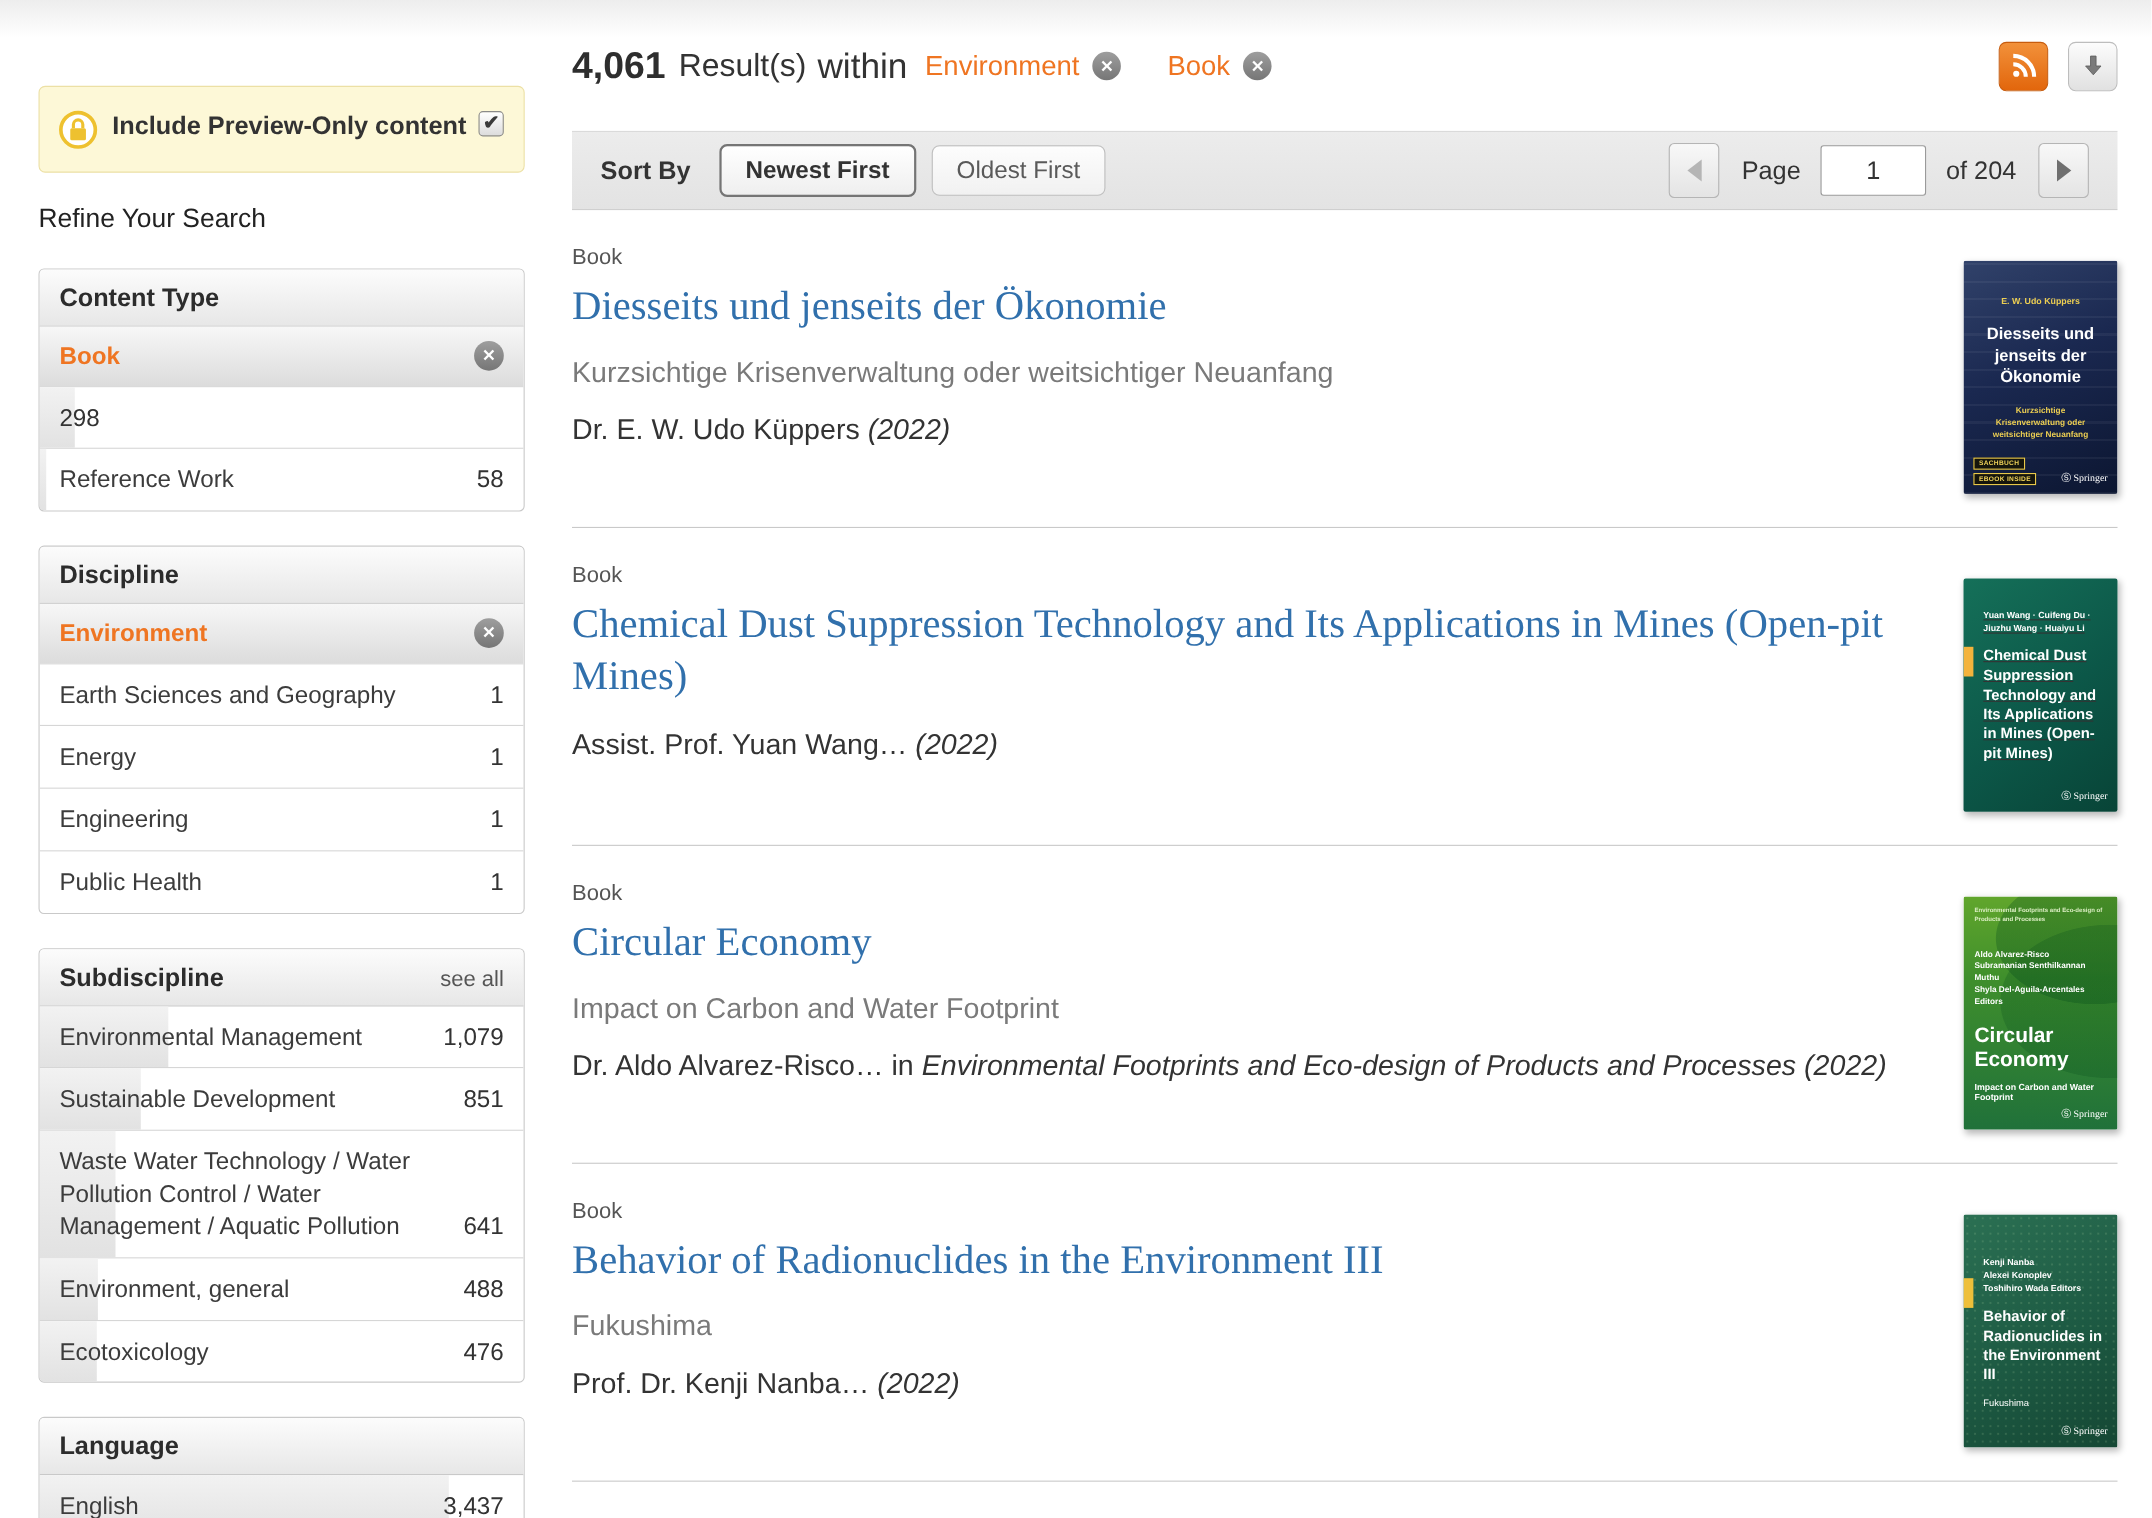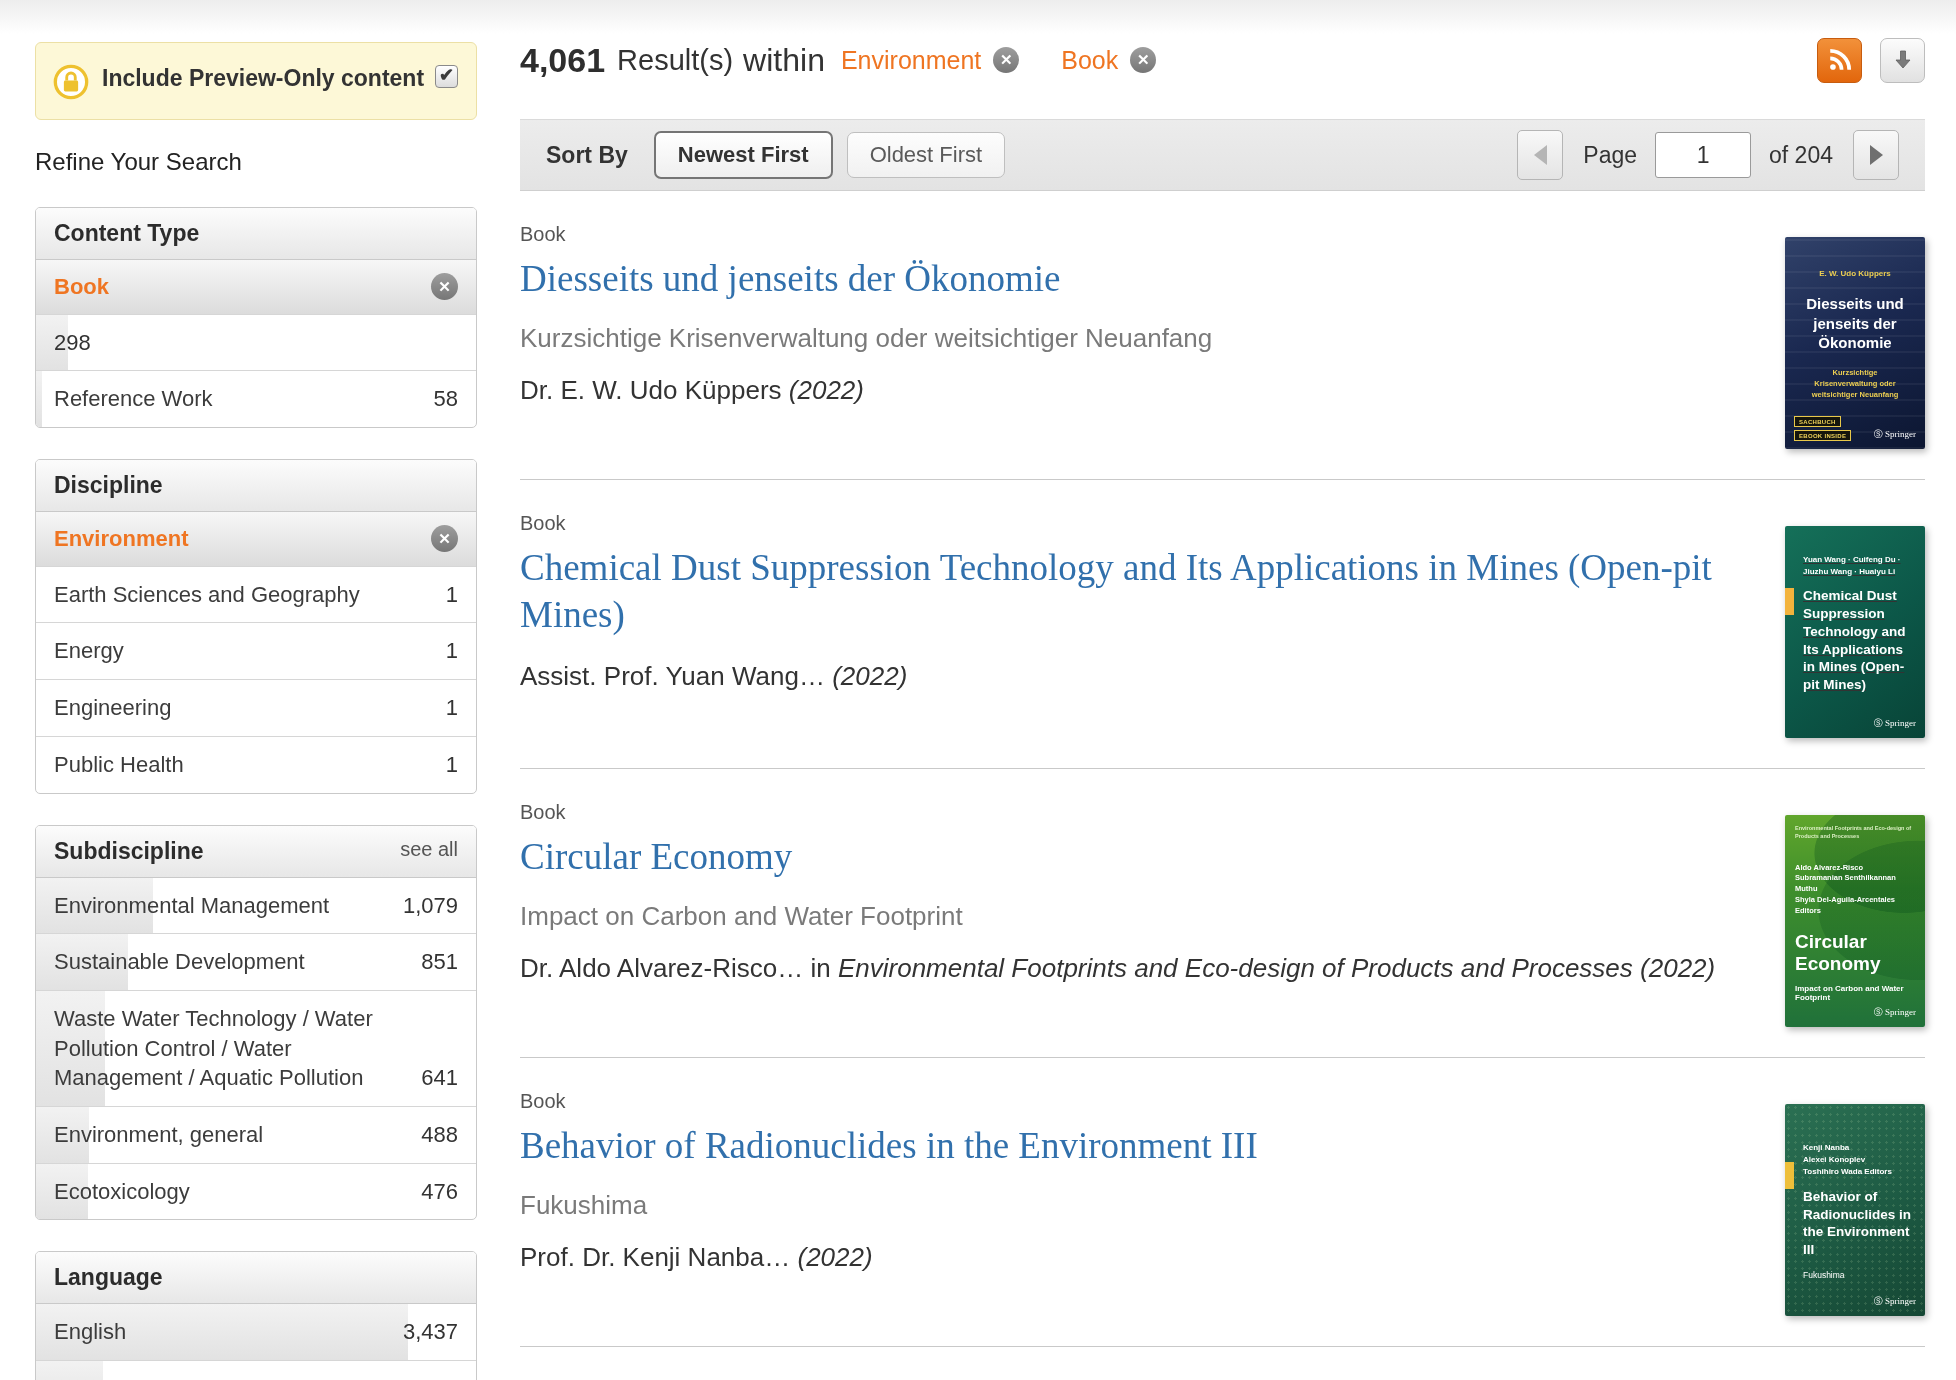--- a/index.html
+++ b/index.html
@@ -14,42 +14,42 @@
   .top-fade {
     position:absolute; top:0; left:0; right:0; height:34px;
     background:linear-gradient(#ededed, #ffffff);
   }
 
   
   .sidebar { position:absolute; left:35px; top:42px; width:442px; }
 
   .preview-box {
     background:#fdf8d7; border:1px solid #ece0a5; border-radius:6px;
-    padding:16px 18px 14px 16px; display:flex; align-items:flex-start;
+    padding:16px 18px 14px 16px; display:flex; align-items:flex-start;margin-top:36px;
   }
   .lock-wrap { width:42px; flex-shrink:0; margin-top:4px; }
   .preview-label { flex:1; font-size:23px; font-weight:bold; color:#333; line-height:1.72; padding-left:8px; }
   .preview-checkbox {
     appearance:none; -webkit-appearance:none;
     width:23px; height:23px; border:1px solid #8a8a8a; border-radius:4px;
     background:linear-gradient(#ffffff,#dcdcdc);
     margin-top:6px; margin-left:8px; cursor:pointer; position:relative; flex-shrink:0;
   }
   .preview-checkbox:checked::after {
     content:"✔"; position:absolute; left:3px; top:-2px; font-size:18px; font-weight:bold; color:#3a3a3a;
   }
 
   .refine-heading { margin-top:28px; font-size:24px; font-weight:normal; color:#222; }
 
   .facet {
     border:1px solid #c9c9c9; border-radius:5px; margin-top:31px;
     background:#fff; overflow:hidden;
   }
   .facet-header {
-    display:flex; justify-content:space-between; align-items:flex-start;
+    display:flex; justify-content:space-between; align-items:flex-end;
     padding:12px 18px; background:linear-gradient(#fcfcfc,#e7e7e7);
     border-bottom:1px solid #c9c9c9;
   }
   .facet-title { font-size:23px; font-weight:bold; color:#2c2c2c; }
   .see-all { font-size:20px; color:#555; text-decoration:none; cursor:pointer; }
   .facet-row {
     position:relative; display:flex; align-items:flex-end;
     padding:13px 18px; border-bottom:1px solid #d6d6d6;
     font-size:22px; color:#3c3c3c; line-height:1.35; cursor:pointer;
   }

